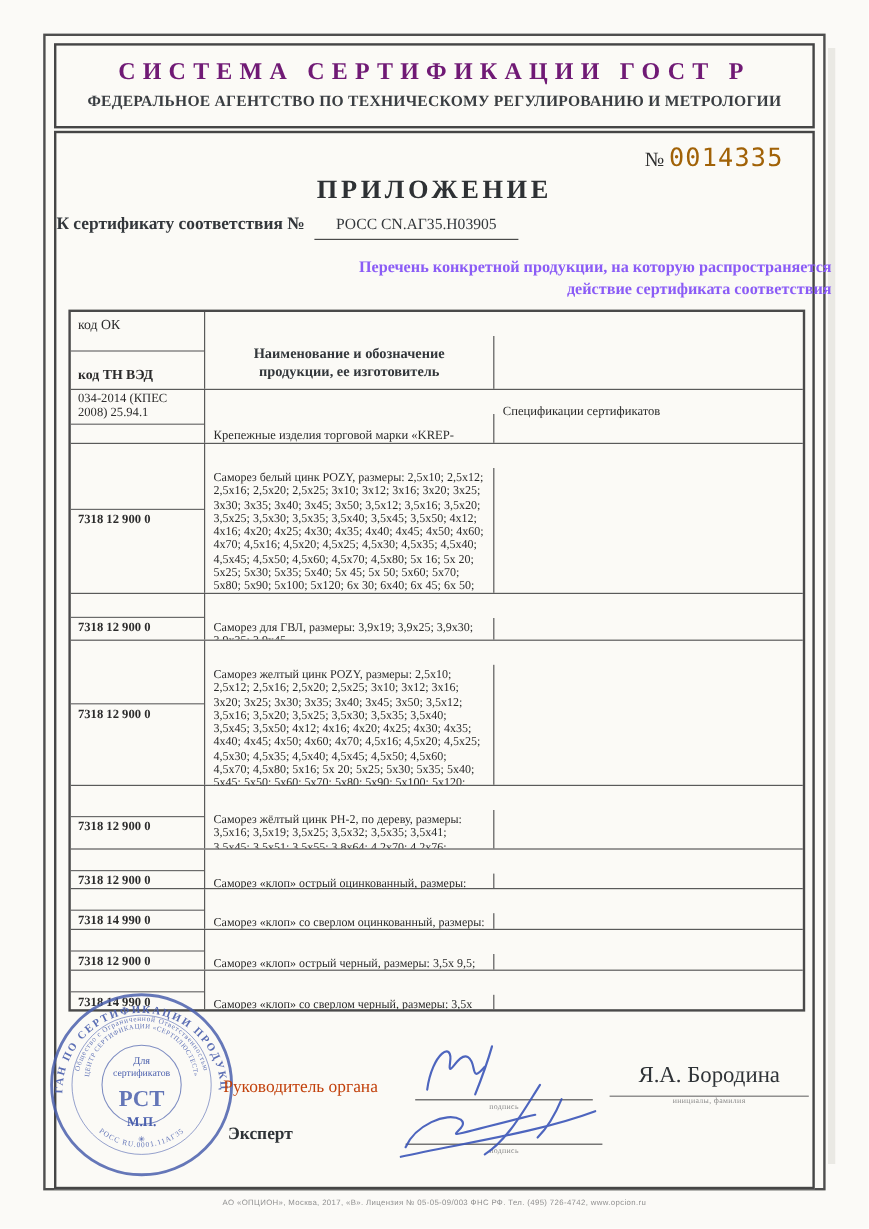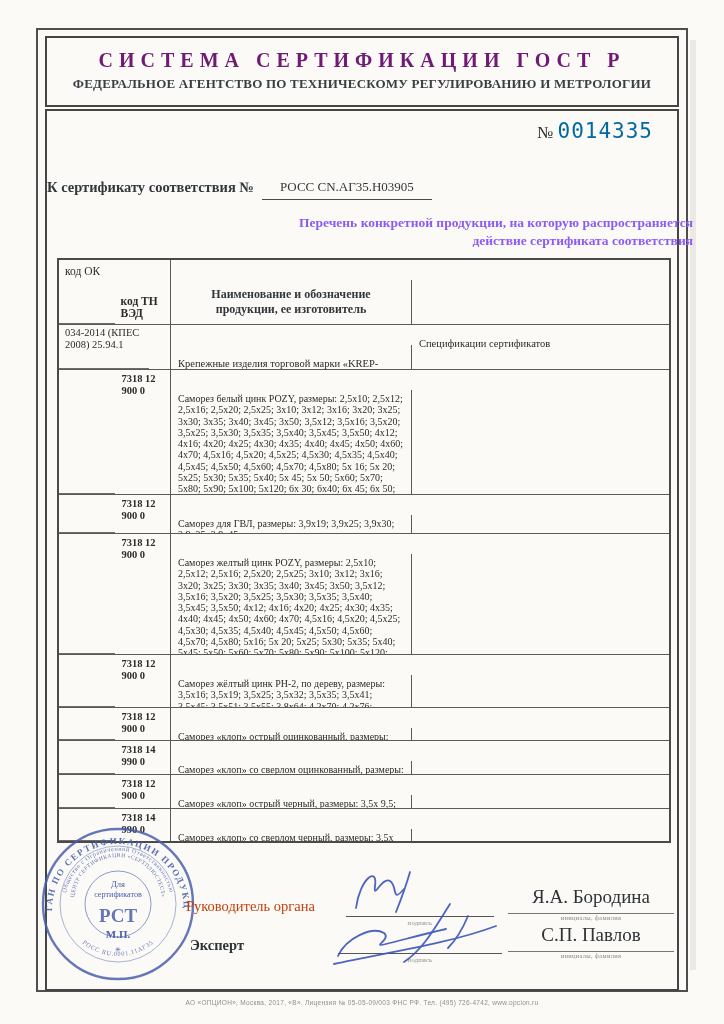--- a/index.html
+++ b/index.html
@@ -12,36 +12,36 @@
   .header-box{position:absolute;left:45px;top:36px;width:630px;height:67px;border:2px solid #454545;
         text-align:center;background:#fbfaf6;}
   .hb1{margin-top:11px;font-size:20px;font-weight:bold;letter-spacing:6px;color:#701a75;}
   .hb2{margin-top:4px;font-size:13px;font-weight:bold;letter-spacing:.2px;color:#3a3e42;}
 
   .main-box{position:absolute;left:45px;top:109px;width:630px;height:878px;border:2px solid #454545;
         background:#fbfaf6;}
 
   .doc-number{position:absolute;top:8px;right:24px;white-space:nowrap;}
   .num-prefix{font-size:17px;color:#2e2e2e;margin-right:4px;}
-  .num-digits{font-family:"DejaVu Sans Mono",monospace;font-size:21px;color:#0369a1;letter-spacing:1px;}
+  .num-digits{font-family:"DejaVu Sans Mono",monospace;font-size:21px;color:#a16207;letter-spacing:1px;}
 
   .doc-title{position:absolute;top:34px;left:0;width:100%;text-align:center;font-size:22px;
         font-weight:bold;letter-spacing:3px;color:#2e3134;}
   .cert-line{position:absolute;top:66px;left:0;width:100%;display:flex;justify-content:flex-start;
         align-items:flex-end;font-size:14.5px;font-weight:bold;color:#33373b;}
   .cert-label{padding-bottom:2px;}
   .cert-no-wrap{display:inline-block;margin-left:8px;border-bottom:1.2px solid #4a4a4a;
         padding:0 18px 4px 18px;font-size:13px;font-weight:normal;transform:translateY(2px);}
   .desc{position:absolute;top:103px;left:16px;width:100%;text-align:right;font-weight:bold;
         font-size:13.5px;line-height:17.5px;color:#8b5cf6;}
 
   .table{position:absolute;left:10px;top:147px;width:610px;border:2px solid #4a4a4a;background:#fbfaf6;}
   .trow{display:grid;grid-template-columns:112px 241px 1fr;border-top:1px solid #5a5a5a;}
   .trow:first-child{border-top:none;}
-  .cA{border-right:1px solid #5a5a5a;display:flex;flex-direction:row;overflow:hidden;}
+  .cA{border-right:1px solid #5a5a5a;display:flex;flex-direction:column;overflow:hidden;}
   .cB{border-right:1px solid #5a5a5a;padding:3px 7px;overflow:hidden;font-size:10px;line-height:11.3px;margin-top:20px;}
   .cC{padding:3px 7px;overflow:hidden;font-size:10px;line-height:11.3px;}
   .cA .ok{flex:0 0 40%;border-bottom:1px solid #6b6b6b;padding:2px 6px;font-size:10.5px;line-height:12px;}
   .cA .tn{flex:1 1 auto;padding:3px 6px;font-size:10.5px;line-height:12px;font-weight:bold;}
   .th .cA .ok{flex:1 1 50%;display:flex;align-items:flex-start;font-size:11.5px;padding:5px 6px;}
   .th .cA .tn{flex:1 1 50%;display:flex;align-items:flex-end;font-size:11.5px;padding:5px 6px;}
   .th .cB,.th .cC{display:flex;align-items:center;justify-content:center;text-align:center;
         font-size:12px;font-weight:600;line-height:15px;padding:4px 12px;color:#33373b;}
   .r-first .cA .ok{flex:1 1 auto;}
   .r-first .cA .tn{flex:0 0 9px;}
@@ -79,20 +79,21 @@
     <div class="hb1">СИСТЕМА СЕРТИФИКАЦИИ ГОСТ Р</div>
     <div class="hb2">ФЕДЕРАЛЬНОЕ АГЕНТСТВО ПО ТЕХНИЧЕСКОМУ РЕГУЛИРОВАНИЮ И МЕТРОЛОГИИ</div>
   </div>
 
   <div class="main-box">
 
     <div class="doc-number">
       <span class="num-prefix">№</span><span class="num-digits">0014335</span>
     </div>
 
+    <div class="doc-title">ПРИЛОЖЕНИЕ</div>
 
     <div class="cert-line">
       <span class="cert-label">К сертификату соответствия №</span>
       <span class="cert-no-wrap">РОСС CN.АГ35.Н03905</span>
     </div>
 
     <div class="desc">
       <div>Перечень конкретной продукции,  на которую распространяется</div>
       <div>действие сертификата соответствия</div>
     </div>
@@ -234,19 +235,15 @@
       <path d="M 122 48 C 108 70, 95 94, 76 106"></path>
       <path d="M 6 108 C 55 97, 120 88, 168 70"></path>
       <path d="M 140 60 C 135 72, 128 84, 120 92"></path>
     </g>
   </svg>
 
   <div class="name-block1">
     <div class="sig-name">Я.А. Бородина</div>
     <div class="cap">инициалы, фамилия</div>
   </div>
-  <div class="name-block2">
-    <div class="sig-name">С.П. Павлов</div>
-    <div class="cap">инициалы, фамилия</div>
-  </div>
 
   <div class="footer">АО «ОПЦИОН», Москва, 2017, «В».  Лицензия № 05-05-09/003 ФНС РФ.  Тел. (495) 726-4742, www.opcion.ru</div>
 </div>
 
 </body></html>

